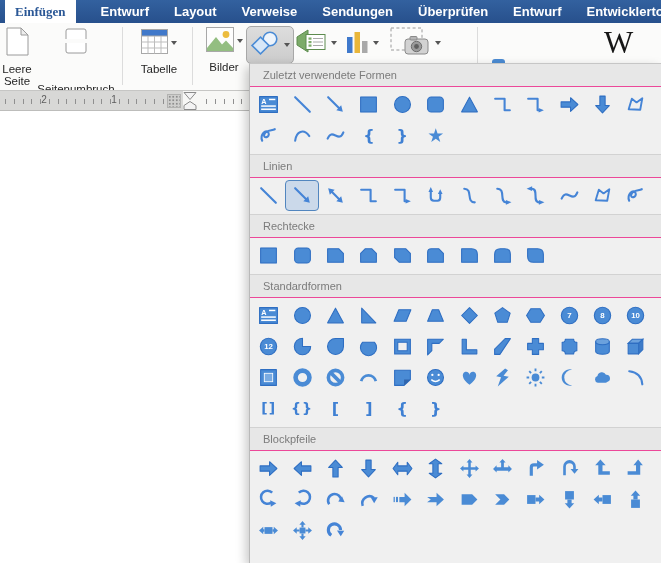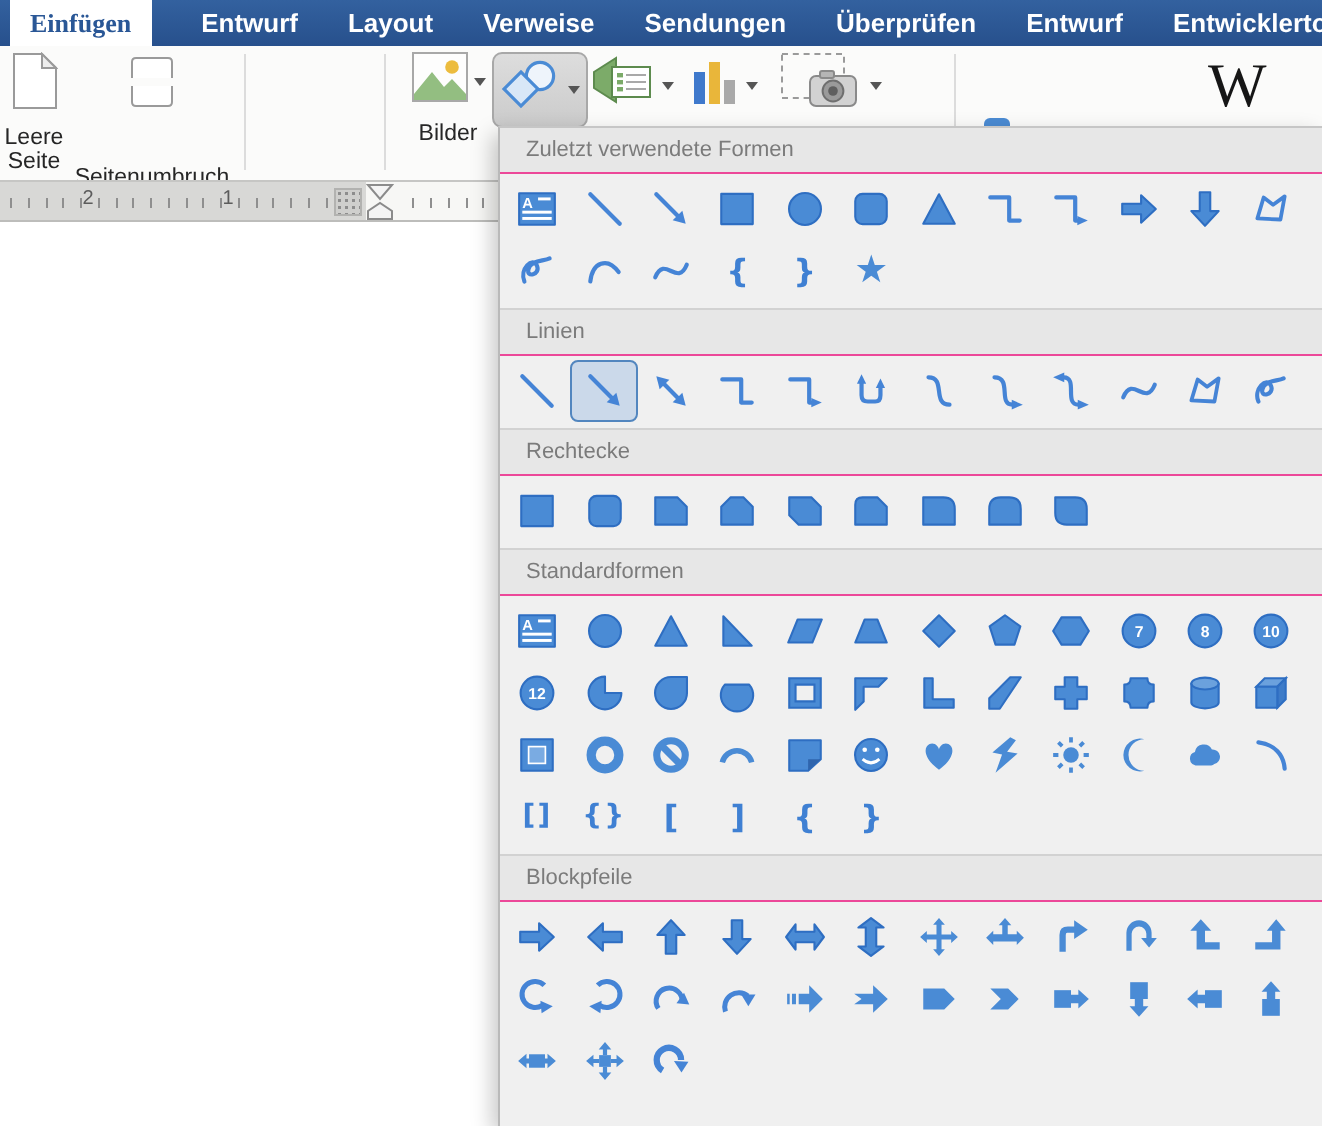--- a/index.html
+++ b/index.html
@@ -87,20 +87,33 @@
             <path d="M2 12 V4 Q2 2 4 2 H20 Q22 2 22 4 V12" fill="#fff" stroke="#9a9a9a"></path>
             <path d="M2 16 V24 Q2 26 4 26 H20 Q22 26 22 24 V16" fill="#fff" stroke="#9a9a9a"></path>
           </svg>
     </span>
       </div>
     <div class="rlabel">Seitenumbruch</div>
   </div>
 
   <div class="vsep" style="left:122px;"></div>
 
+  <div class="rbtn" style="left:130px;top:3px;width:58px;">
+    <div class="iconrow">
+      <span>
+        <svg width="27" height="25">
+            <rect x="0.5" y="0.5" width="26" height="24" fill="#ffffff" stroke="#a8a8a8"></rect>
+            <rect x="0.5" y="0.5" width="26" height="6.5" fill="#4179ca" stroke="#a8a8a8"></rect>
+            <path d="M7 7 V24.5 M13.5 7 V24.5 M20 7 V24.5 M0.5 13 H26.5 M0.5 19 H26.5" stroke="#bdbdbd" fill="none"></path>
+          </svg>
+      </span>
+      <span class="caret"></span>
+    </div>
+    <div class="rlabel">Tabelle</div>
+  </div>
 
   <div class="vsep" style="left:192px;"></div>
 
   <div class="rbtn" style="left:196px;top:1px;width:56px;">
     <div class="iconrow">
       <span>
         <svg width="28" height="25">
             <rect x="0.5" y="0.5" width="27" height="24" fill="#fdfdfd" stroke="#a8a8a8"></rect>
             <circle cx="20" cy="7.5" r="3.4" fill="#ecbc3e"></circle>
             <path d="M1 21 L10 10 L16 17.5 L20 13.5 L27 21 V24 H1 Z" fill="#93be81"></path>

